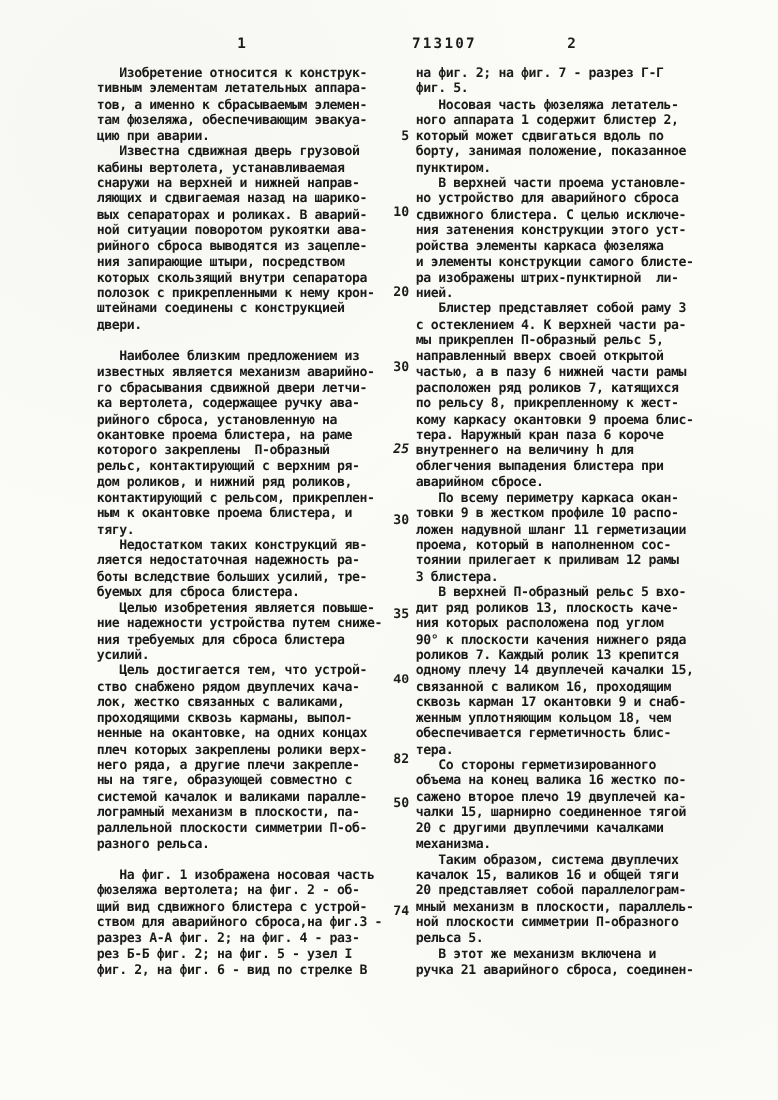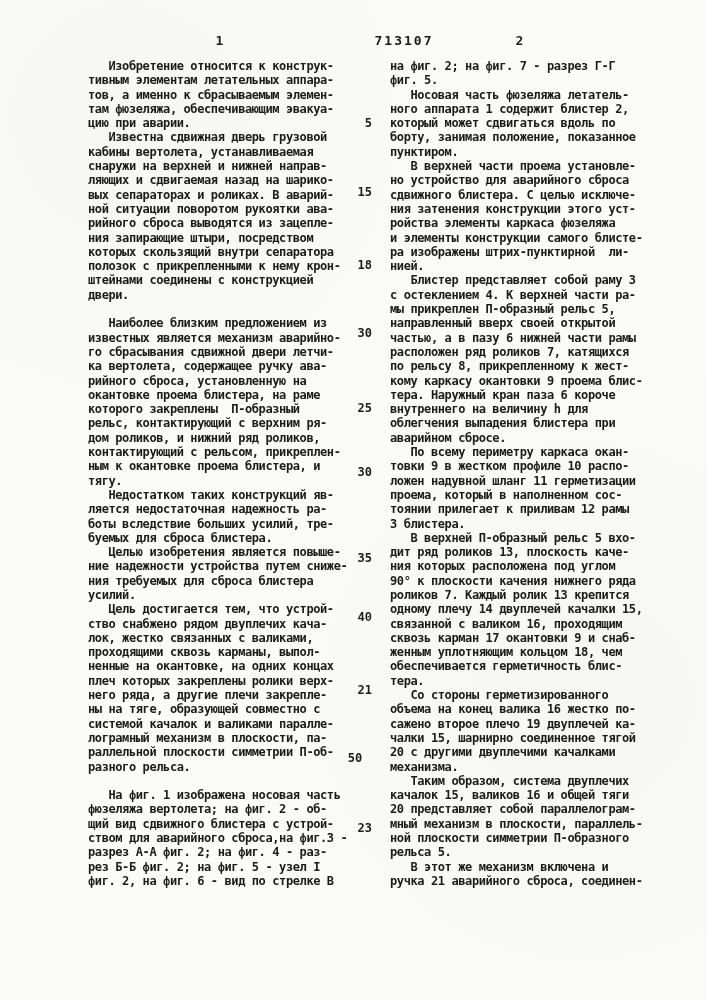--- a/index.html
+++ b/index.html
@@ -26,21 +26,21 @@
   .hdr-patno{left:362px;transform:translateX(-50%);letter-spacing:2px;margin-left:42px;}
   .hdr-col2{left:520px;transform:translateX(-50%);}
   .coltext{
     position:absolute;top:59px;
     font-size:12px;line-height:14.3px;
     font-weight:bold;
     white-space:pre;
     letter-spacing:-0.4px;
   }
   .col-left{left:88px;}
-  .col-right{left:378px;margin-left:12px;}
+  .col-right{left:378px;}
   .gutter{position:absolute;left:0;top:0;width:0;height:0;}
   .lineno{
     position:absolute;
     left:338px;width:34px;
     text-align:right;
     font-size:12px;font-weight:bold;
     letter-spacing:0;
   }
 </style>
 </head>
@@ -167,25 +167,25 @@
 качалок 15, валиков 16 и общей тяги
 20 представляет собой параллелограм-
 мный механизм в плоскости, параллель-
 ной плоскости симметрии П-образного
 рельса 5.
    В этот же механизм включена и
 ручка 21 аварийного сброса, соединен-</div>
 
   <div class="gutter">
       <span class="lineno" style="top: 116px;">5</span>
-      <span class="lineno" style="top: 185px;">15</span>
-      <span class="lineno" style="top: 258px;">18</span>
+      <span class="lineno" style="top: 185px;">10</span>
+      <span class="lineno" style="top: 258px;">20</span>
       <span class="lineno" style="top: 326px;">30</span>
-      <span class="lineno" style="top: 401px;">25</span>
+      <span class="lineno" style="top: 401px; font-style: italic;">25</span>
       <span class="lineno" style="top: 465px;">30</span>
       <span class="lineno" style="top: 551px;">35</span>
       <span class="lineno" style="top: 611px; font-family: Liberation Mono, monospace;">40</span>
-      <span class="lineno" style="top: 683px;">21</span>
-      <span class="lineno" style="top: 751px; text-align: center;">50</span>
-      <span class="lineno" style="top: 821px;">23</span>
+      <span class="lineno" style="top: 683px;">82</span>
+      <span class="lineno" style="top: 723px;">50</span>
+      <span class="lineno" style="top: 821px;">74</span>
     </div>
 
 </div>
 
 </body></html>

